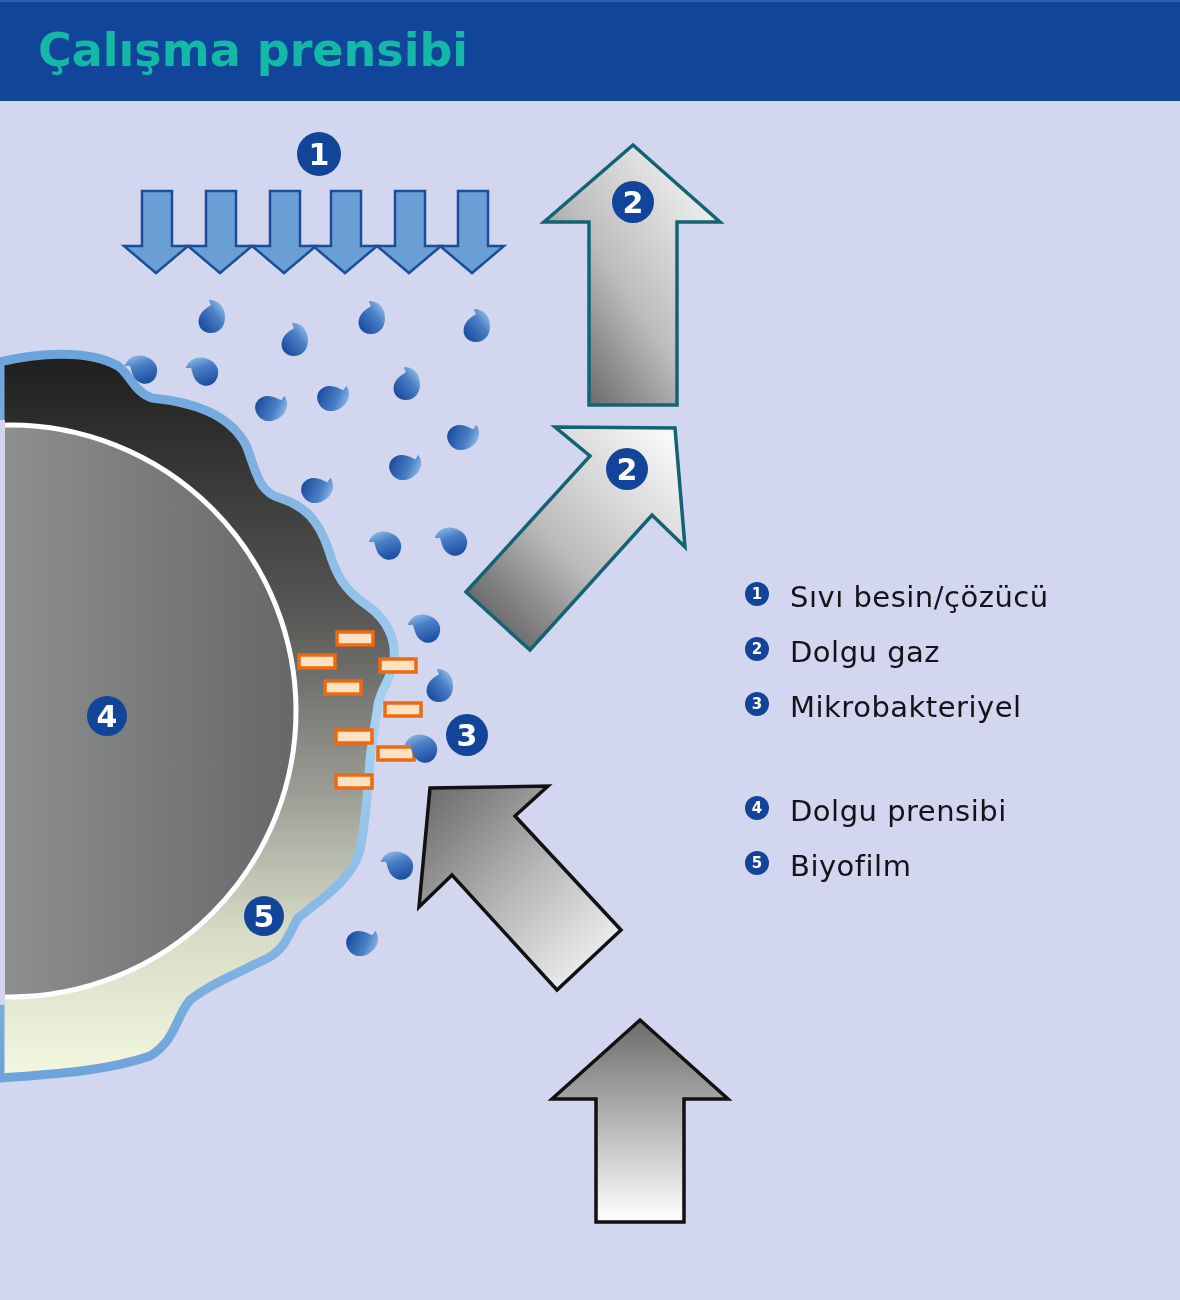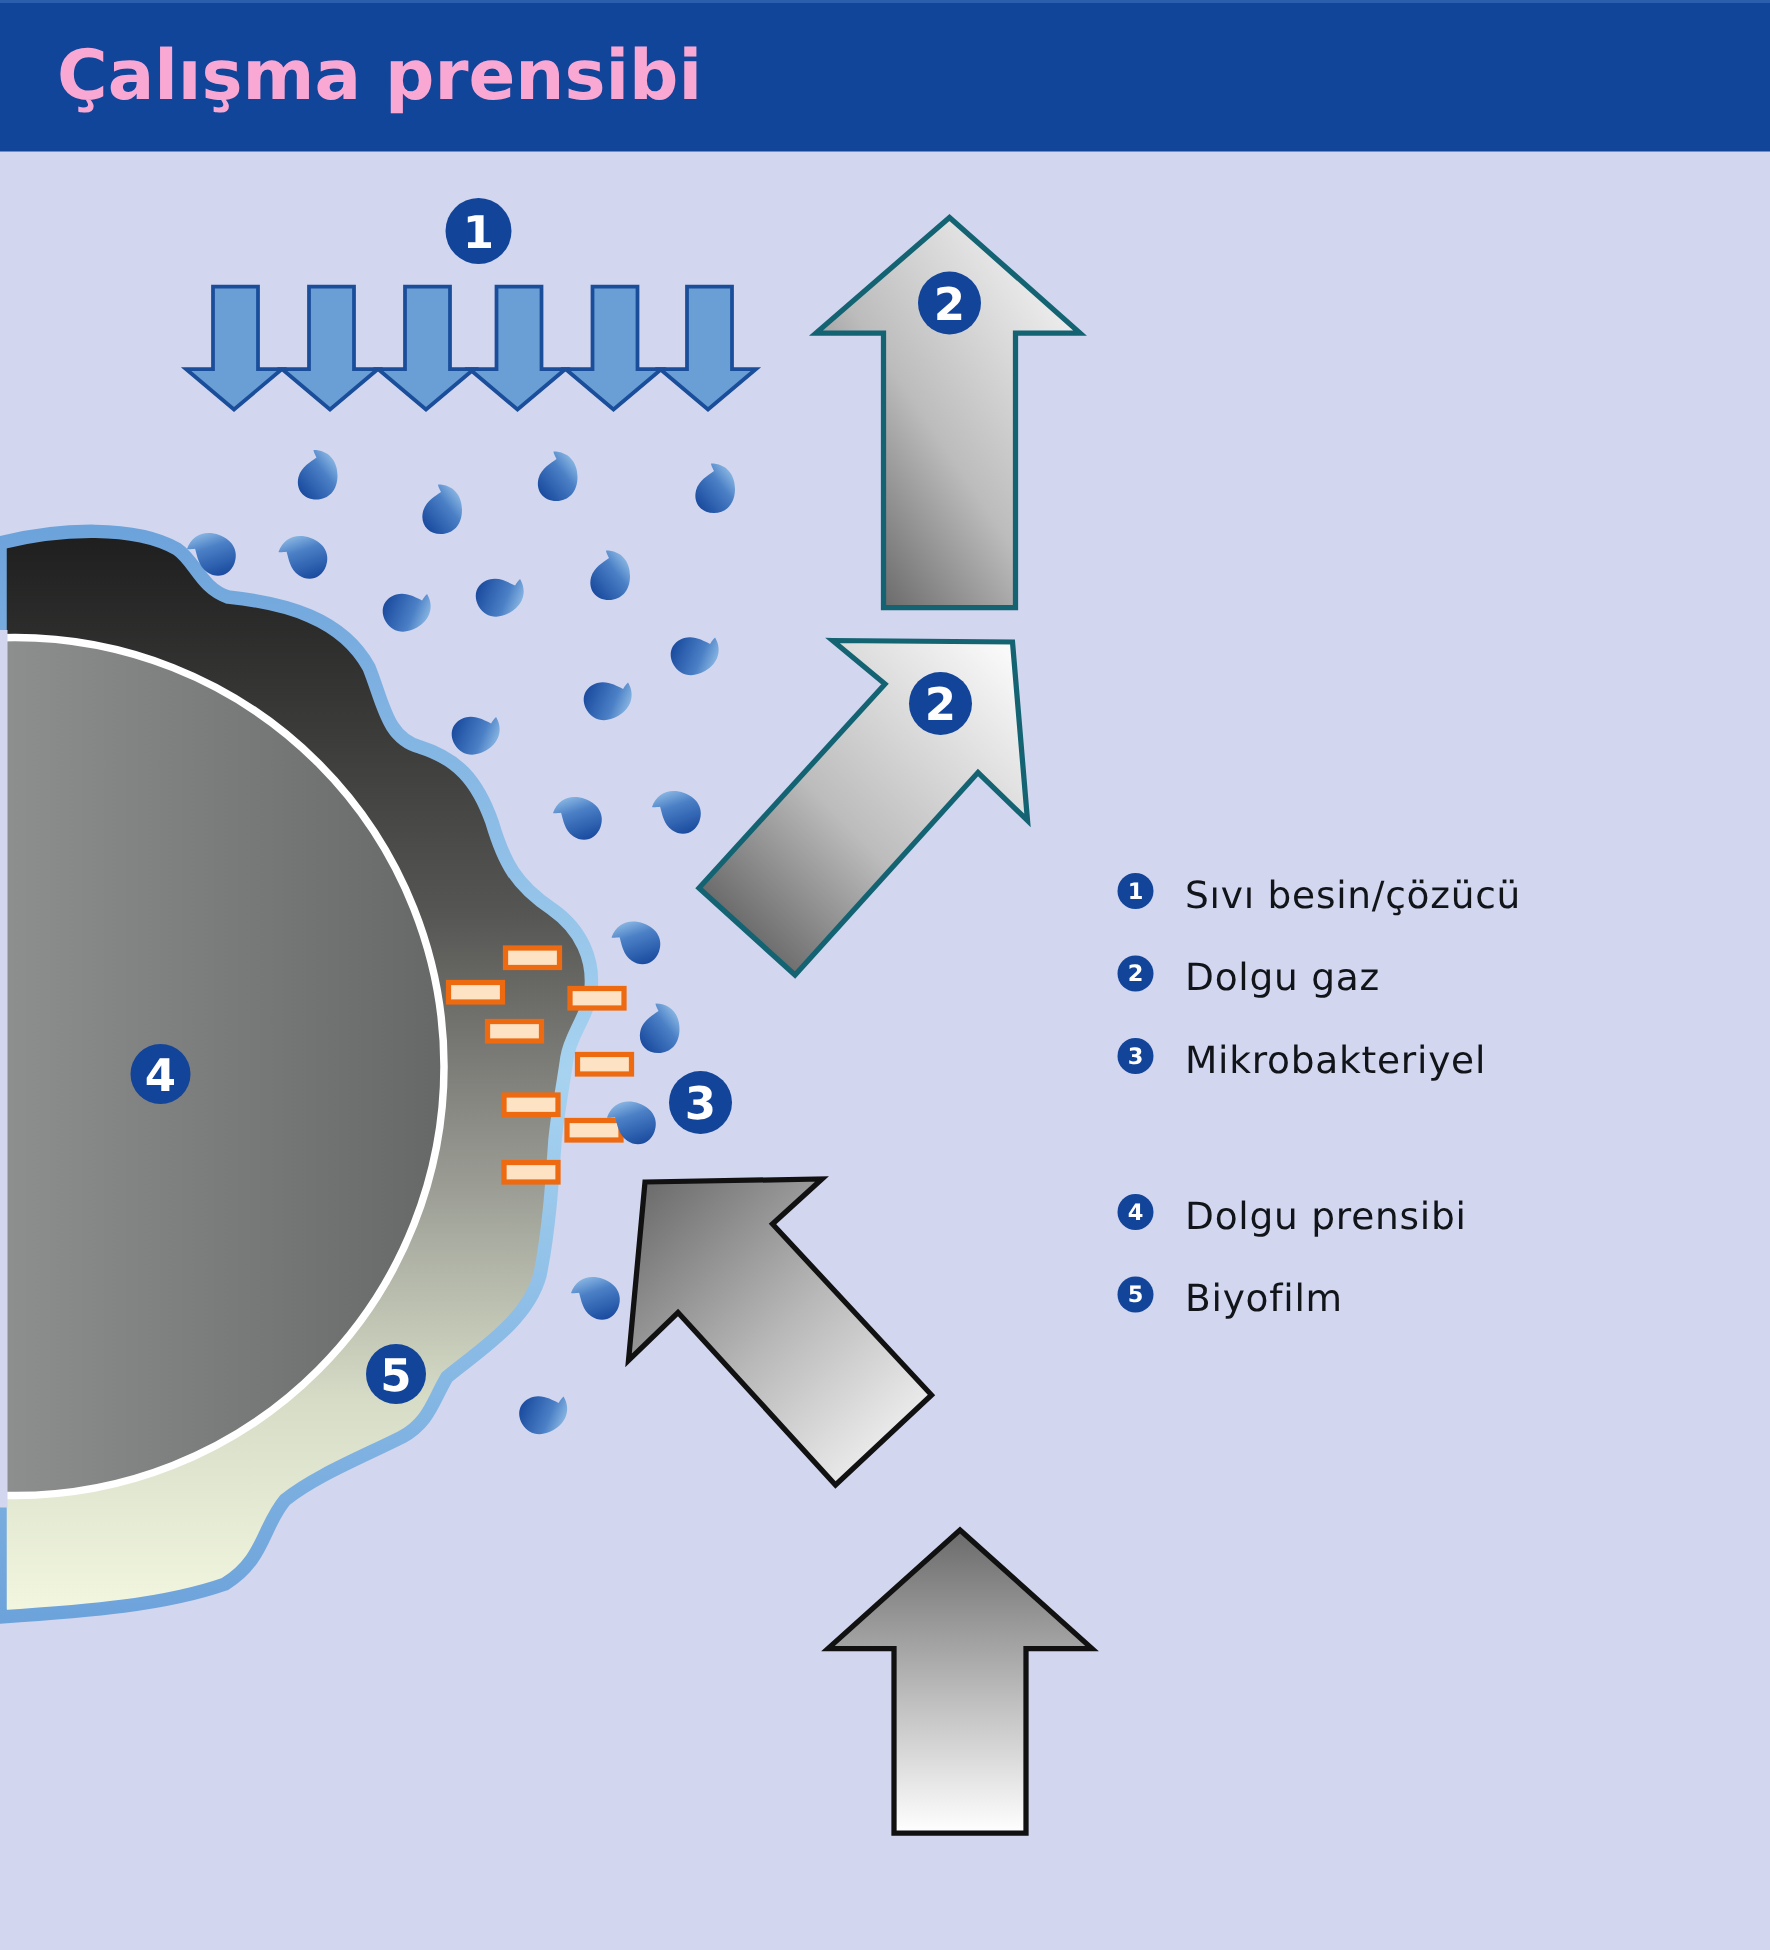--- a/index.html
+++ b/index.html
@@ -1,24 +1,24 @@
 <!DOCTYPE html>
 <html><head>
 <meta charset="utf-8">
 <style>
   html, body { margin: 0; padding: 0; }
   body { width: 1180px; height: 1300px; background: #d2d6ef; overflow: hidden; position: relative; font-family: "DejaVu Sans", sans-serif; }
   .header { position: absolute; left: 0; top: 0; width: 1180px; height: 101px; background: #11459a; border-top: 2px solid #2c5eae; box-sizing: border-box; }
-  .header-title { position: absolute; left: 38px; top: 18px; color: #f9a8d4; font-family: "DejaVu Sans", sans-serif; font-weight: bold; font-size: 46px; letter-spacing: 0px; line-height: 60px; }
+  .header-title { position: absolute; left: 38px; top: 18px; color: #14b8a6; font-family: "DejaVu Sans", sans-serif; font-weight: bold; font-size: 46px; letter-spacing: 0px; line-height: 60px; }
   svg.diagram { position: absolute; left: 0; top: 101px; }
   .legend { position: absolute; left: 745px; top: 570px; }
   .legend-item { position: relative; height: 55px; }
   .legend-item.two-line { height: 104px; }
   .legend-bullet { position: absolute; left: 0; top: 12px; width: 24px; height: 24px; border-radius: 50%; background: #12449a; color: #fff; font-family: "DejaVu Sans", sans-serif; font-weight: bold; font-size: 15px; line-height: 24px; text-align: center; }
-  .legend-text { position: absolute; left: 45px; top: 2px; width: 300px; color: #111418; font-family: "DejaVu Sans", sans-serif; font-size: 25px; line-height: 50px; letter-spacing: 0.5px; }
+  .legend-text { position: absolute; left: 45px; top: 2px; width: 300px; color: #111418; font-family: "DejaVu Sans", sans-serif; font-size: 29px; line-height: 50px; letter-spacing: 0.5px; }
 </style>
 </head>
 <body>
 
 <div class="header">
   <div class="header-title">Çalışma prensibi</div>
 </div>
 
 <svg class="diagram" width="1180" height="1199" viewBox="0 101 1180 1199" xmlns="http://www.w3.org/2000/svg">
   <defs>

